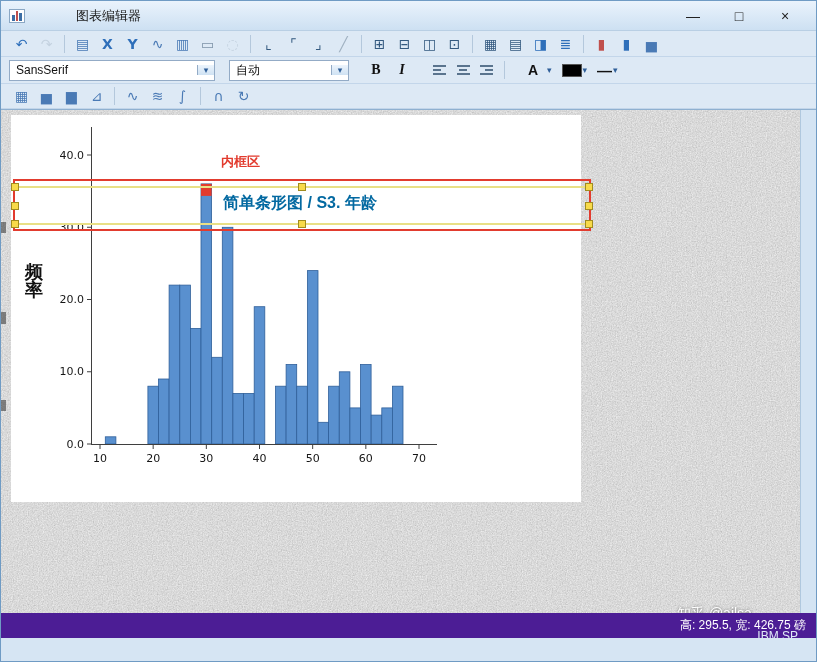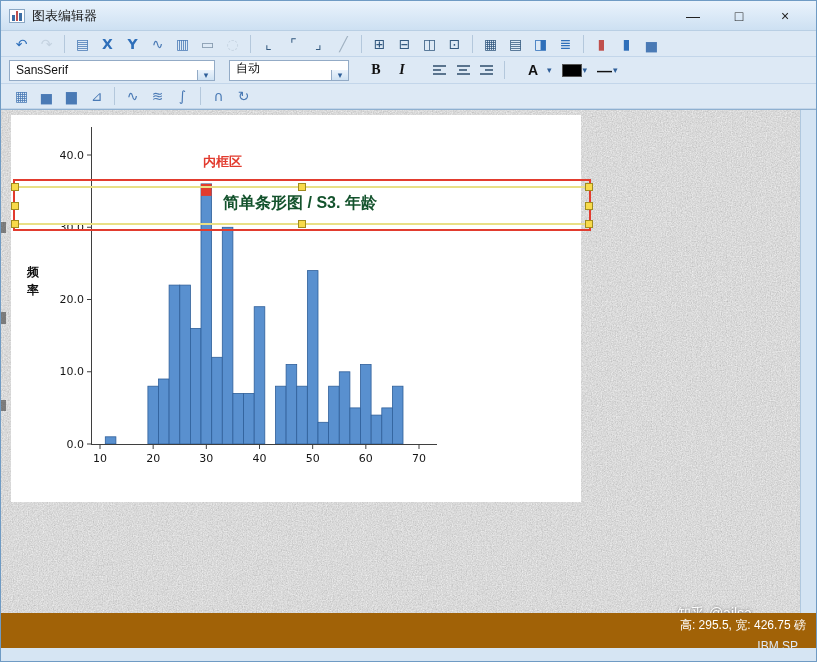--- a/index.html
+++ b/index.html
@@ -1,20 +1,20 @@
 <!DOCTYPE html>
 <html><head>
 <meta charset="utf-8">
 <style>
   *{margin:0;padding:0;box-sizing:border-box;}
   body{background:#ececec;font-family:"Liberation Sans","DejaVu Sans",sans-serif;}
   .window{position:relative;width:817px;height:662px;background:#d6e5f3;border:1px solid #6f9bc4;overflow:hidden;}
 
   
-  .titlebar{height:30px;background:linear-gradient(#eaf3fc,#cde0f2);display:flex;align-items:center;padding:0 8px;border-bottom:1px solid #b9cfe4;}
+  .titlebar{height:30px;background:linear-gradient(#eaf3fc,#cde0f2);display:flex;align-items:center;padding:0 8px;border-bottom:1px solid #b9cfe4;gap:44px;}
   .app-icon{width:16px;height:14px;background:#fff;border:1px solid #8aa7c4;display:flex;align-items:flex-end;gap:1px;padding:1px 2px;}
   .app-icon i{display:block;width:3px;}
   .app-icon i:nth-child(1){height:6px;background:#3c6ea5;}
   .app-icon i:nth-child(2){height:10px;background:#c0504d;}
   .app-icon i:nth-child(3){height:8px;background:#3c6ea5;}
   .title-text{font-size:13px;color:#1a1a1a;margin-left:7px;}
   .win-btns{margin-left:auto;display:flex;}
   .win-btn{width:46px;height:28px;display:flex;align-items:center;justify-content:center;font-size:14px;color:#222;background:transparent;border:none;cursor:default;}
 
   
@@ -24,21 +24,21 @@
   
   .toolbar{display:flex;align-items:center;background:#dde9f5;border-bottom:1px solid #c3d6ea;padding:0 8px;}
   .tb1{height:26px;}
   .tb2{height:27px;}
   .tb3{height:25px;}
   .ticon{width:25px;height:22px;display:flex;align-items:center;justify-content:center;font-size:14px;background:transparent;border:1px solid transparent;border-radius:2px;font-family:"DejaVu Sans",sans-serif;}
   .ticon.disabled{opacity:.4;}
   .tsep{width:1px;height:18px;background:#b4c8dc;margin:0 5px;display:inline-block;}
 
   
-  .combo{height:21px;background:#fff;border:1px solid #93abc6;display:flex;align-items:flex-end;}
+  .combo{height:21px;background:#fff;border:1px solid #93abc6;display:flex;align-items:center;}
   .combo-text{font-size:12px;color:#111;padding:3px 6px;flex:1;white-space:nowrap;overflow:hidden;}
   .combo-btn{width:17px;display:flex;align-items:center;justify-content:center;font-size:9px;color:#2f5f99;background:linear-gradient(#ecf4fc,#cfe2f3);border-left:1px solid #93abc6;}
   .font-combo{width:206px;}
   .style-combo{width:120px;margin-left:14px;gap:24px;}
   .fmt-btn{min-width:26px;height:22px;display:flex;align-items:center;justify-content:center;background:transparent;border:1px solid transparent;font-size:14px;color:#111;}
   .fmt-btn.bold{font-family:"Liberation Serif","DejaVu Serif",serif;font-weight:bold;margin-left:14px;}
   .fmt-btn.italic{font-family:"Liberation Serif","DejaVu Serif",serif;font-style:italic;font-weight:bold;}
   #align-group{display:flex;margin-left:12px;}
   .align-btn{width:24px;height:22px;display:flex;flex-direction:column;justify-content:center;gap:2px;background:transparent;border:1px solid transparent;align-items:flex-start;padding-left:5px;}
   .align-btn i{display:block;height:2px;background:#5a748e;}
@@ -54,32 +54,32 @@
   .noise-wrap{position:relative;flex:1;overflow:hidden;}
   .noise{position:absolute;inset:0;width:100%;height:100%;}
   .right-strip{width:16px;background:#d4e4f3;border-left:1px solid #b0c8de;}
   .frag{position:absolute;left:0;width:5px;background:#303030;opacity:.55;}
 
   
   .canvas{position:absolute;left:10px;top:5px;width:570px;height:387px;background:#ffffff;overflow:visible;}
   #chart-svg{position:absolute;left:0;top:0;}
   #chart-svg text{font-family:"DejaVu Sans","Liberation Sans",sans-serif;}
   .stats{position:absolute;left:425px;top:20px;font-size:11px;line-height:13.5px;color:#151515;}
-  .inner-frame-label{position:absolute;left:192px;top:38px;font-size:13px;color:#e23b2e;font-weight:600;}
-  .ylabel{position:absolute;left:14px;top:148px;width:16px;font-size:12px;font-weight:bold;color:#111;line-height:18px;word-break:break-all;text-align:center;}
+  .inner-frame-label{position:absolute;left:210px;top:38px;font-size:13px;color:#e23b2e;font-weight:600;}
+  .ylabel{position:absolute;left:14px;top:148px;width:16px;font-size:18px;font-weight:bold;color:#111;line-height:18px;word-break:break-all;text-align:center;}
   .xlabel{position:absolute;left:80px;top:358px;width:346px;text-align:center;font-size:14px;font-weight:bold;color:#111;}
   .sel-red{position:absolute;left:2px;top:64px;width:578px;height:52px;border:2px solid #e23b2e;}
   .sel-yellow{position:absolute;left:4px;top:71px;width:574px;height:39px;border-top:2px solid #e9df86;border-bottom:2px solid #e9df86;}
   .handle{position:absolute;width:8px;height:8px;background:#f8da4a;border:1px solid #a08c20;}
-  .chart-title{position:absolute;left:0;top:78px;width:578px;text-align:center;font-size:16px;font-weight:bold;color:#14532d;}
+  .chart-title{position:absolute;left:0;top:78px;width:578px;text-align:center;font-size:16px;font-weight:bold;color:#0369a1;}
 
   .watermark{position:absolute;left:676px;top:495px;font-size:14px;color:#ffffff;text-shadow:0 0 3px rgba(0,0,0,.55);white-space:nowrap;}
 
   
-  .statusbar{position:relative;height:35px;background:#a16207;overflow:hidden;}
+  .statusbar{position:relative;height:25px;background:#4c1d95;overflow:hidden;}
   .size-text{position:absolute;right:10px;top:4px;font-size:12px;color:#ffffff;white-space:nowrap;}
   .ibm-text{position:absolute;right:18px;bottom:-5px;font-size:12px;color:#dfe9f6;}
 </style>
 </head>
 <body>
 
 <div class="window">
 
   <div class="titlebar">
     <div class="app-icon">

